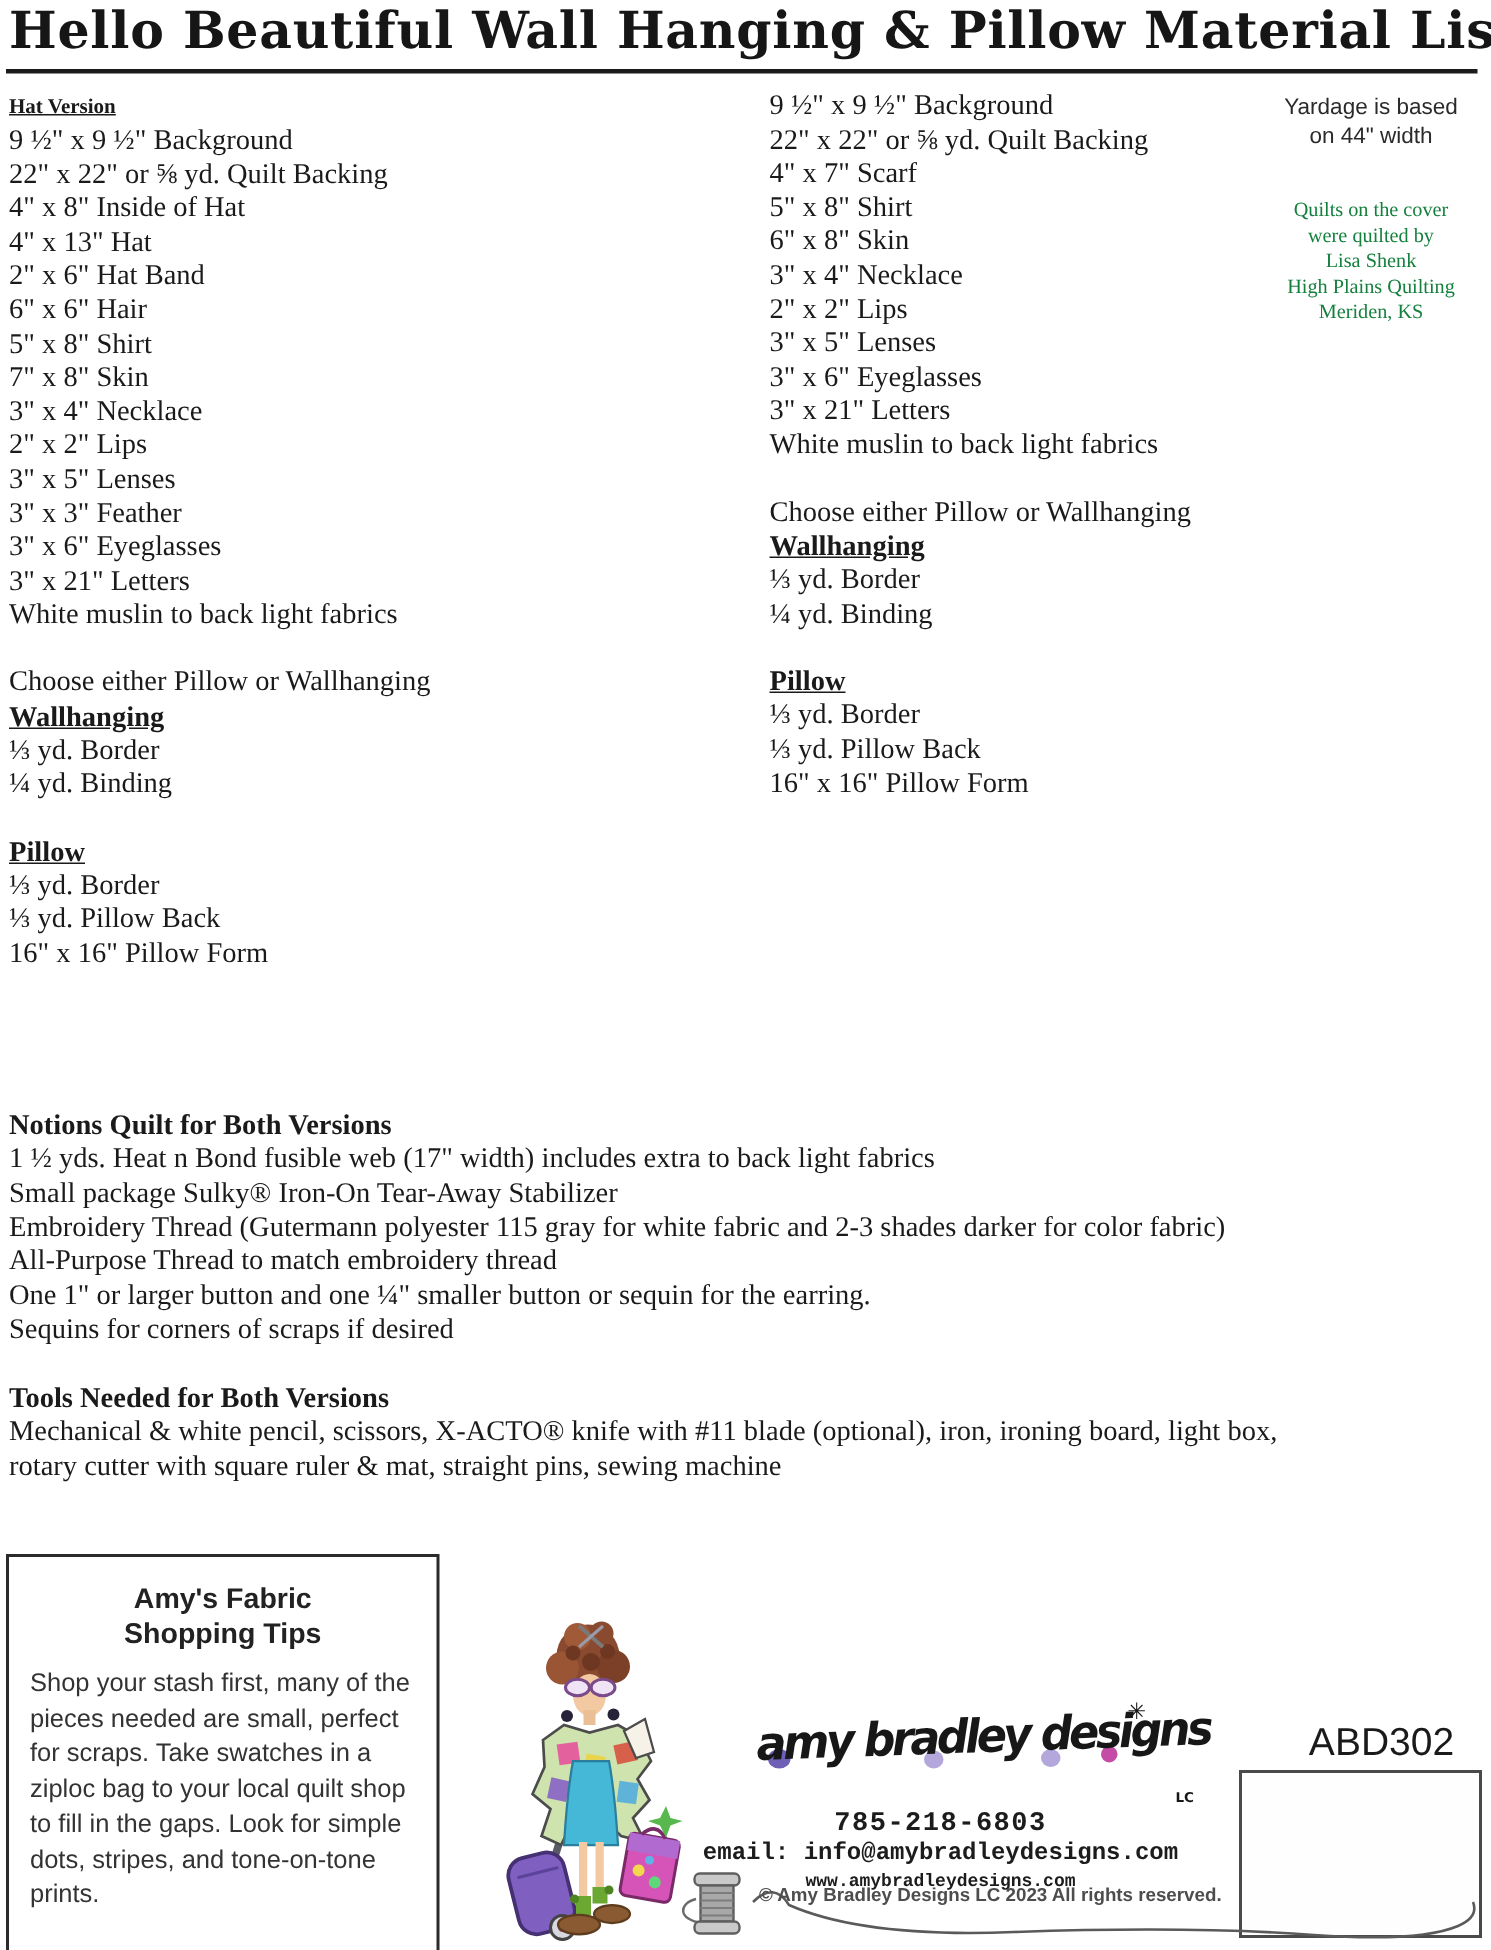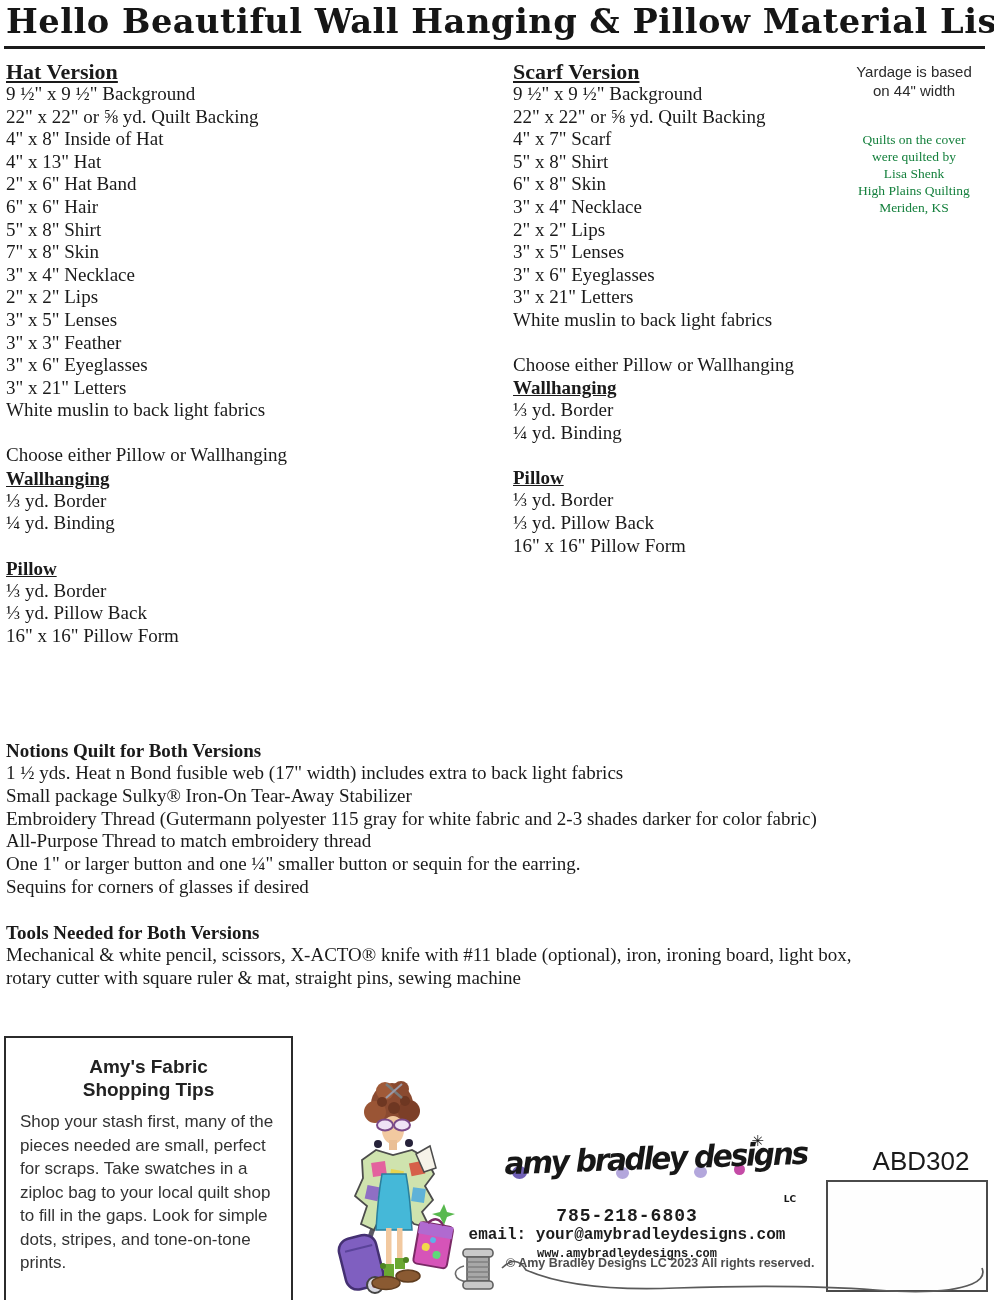--- a/index.html
+++ b/index.html
@@ -33,21 +33,21 @@
     width: 981px; height: 3px;
     background: #1b1b1b;
   }
   
   .col { position: absolute; top: 60px; font-size: 19px; line-height: 22.6px; }
   .col-left  { left: 6px;   width: 460px; }
   .col-mid   { left: 513px; width: 340px; }
   .sec-heading {
     font-weight: 700;
     text-decoration: underline;
-    font-size: 22px;
+    font-size: 14px;
     line-height: 23px;
   }
   .materials .item { white-space: nowrap; }
   .choose-note { margin-top: 22px; }
   .sub-heading {
     font-weight: 700;
     text-decoration: underline;
     line-height: 23px;
   }
   .sub-heading.spaced { margin-top: 22px; }
@@ -224,21 +224,20 @@
       </div>
     <div class="sub-heading spaced">Pillow</div>
     <div class="materials">
         <div class="item">⅓ yd. Border</div>
         <div class="item">⅓ yd. Pillow Back</div>
         <div class="item">16" x 16" Pillow Form</div>
       </div>
   </div>
 
   <div class="col col-mid">
-    <div class="sec-heading">Scarf Version</div>
     <div class="materials">
         <div class="item">9 ½" x 9 ½" Background</div>
         <div class="item">22" x 22" or ⅝ yd. Quilt Backing</div>
         <div class="item">4" x 7" Scarf</div>
         <div class="item">5" x 8" Shirt</div>
         <div class="item">6" x 8" Skin</div>
         <div class="item">3" x 4" Necklace</div>
         <div class="item">2" x 2" Lips</div>
         <div class="item">3" x 5" Lenses</div>
         <div class="item">3" x 6" Eyeglasses</div>
@@ -270,21 +269,21 @@
   </div>
 
   <div class="notions">
     <div class="block-heading">Notions Quilt for Both Versions</div>
     <div class="block-lines">
         <div class="item">1 ½ yds. Heat n Bond fusible web (17" width) includes extra to back light fabrics</div>
         <div class="item">Small package Sulky®  Iron-On Tear-Away Stabilizer</div>
         <div class="item">Embroidery Thread (Gutermann polyester 115 gray for white fabric and 2-3 shades darker for color fabric)</div>
         <div class="item">All-Purpose Thread to match embroidery thread</div>
         <div class="item">One 1" or larger button and one ¼" smaller button or sequin for the earring.</div>
-        <div class="item">Sequins for corners of glasses if desired</div>
+        <div class="item">Sequins for corners of scraps if desired</div>
       </div>
   </div>
 
   <div class="tools">
     <div class="block-heading">Tools Needed for Both Versions</div>
     <div class="block-body">Mechanical &amp; white pencil, scissors, X-ACTO® knife with #11 blade (optional), iron, ironing board, light box,
 rotary cutter with square ruler &amp; mat, straight pins, sewing machine</div>
   </div>
 
   <div class="tips-box">
@@ -367,21 +366,21 @@
     <span class="logo-dot dot-b"></span>
     <span class="logo-dot dot-c"></span>
     <span class="logo-dot dot-d"></span>
     <span class="logo-sparkle">✳</span>
     <span class="logo-text">amy bradley designs</span>
     <span class="logo-lc">LC</span>
   </div>
 
   <div class="contact">
     <div class="phone">785-218-6803</div>
-    <div class="email">email: your@amybradleydesigns.com</div>
+    <div class="email">email: info@amybradleydesigns.com</div>
     <div class="website">www.amybradleydesigns.com</div>
   </div>
 
   <div class="product-code">ABD302</div>
   <div class="blank-box"></div>
 
   <svg class="spool-svg" width="542" height="56" viewBox="0 0 542 56" aria-hidden="true">
     <path d="M14 22 C 2 25, 2 36, 18 38" fill="none" stroke="#6a6a6a" stroke-width="1.6"></path>
     <path d="M52 24 q 14 -14 24 2 q 50 22 150 18 q 120 -4 200 2 q 70 5 96 -6 q 14 -6 10 -16" fill="none" stroke="#5a5a5a" stroke-width="1.7"></path>
     <rect x="13" y="5" width="30" height="8" rx="3.5" fill="#c9c9c9" stroke="#5f5f5f" stroke-width="1.6"></rect>

